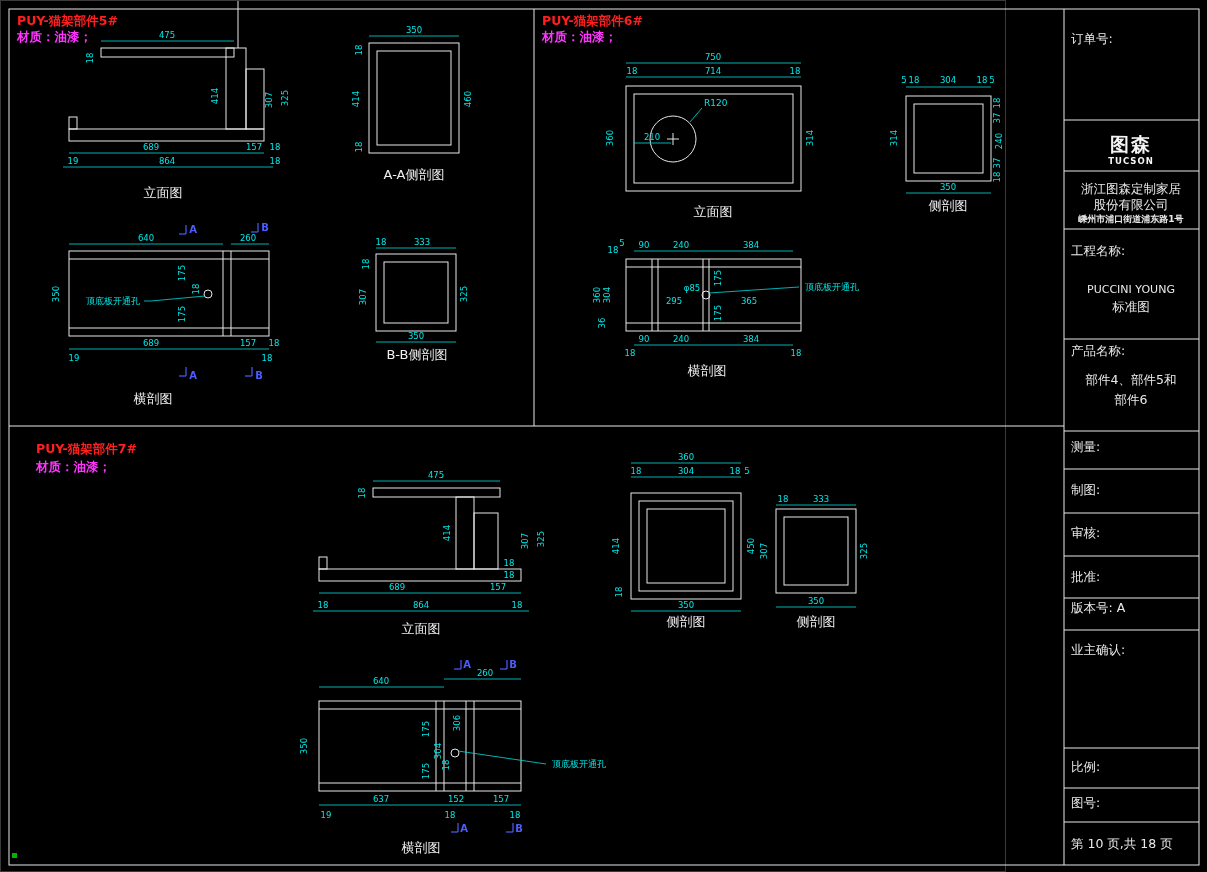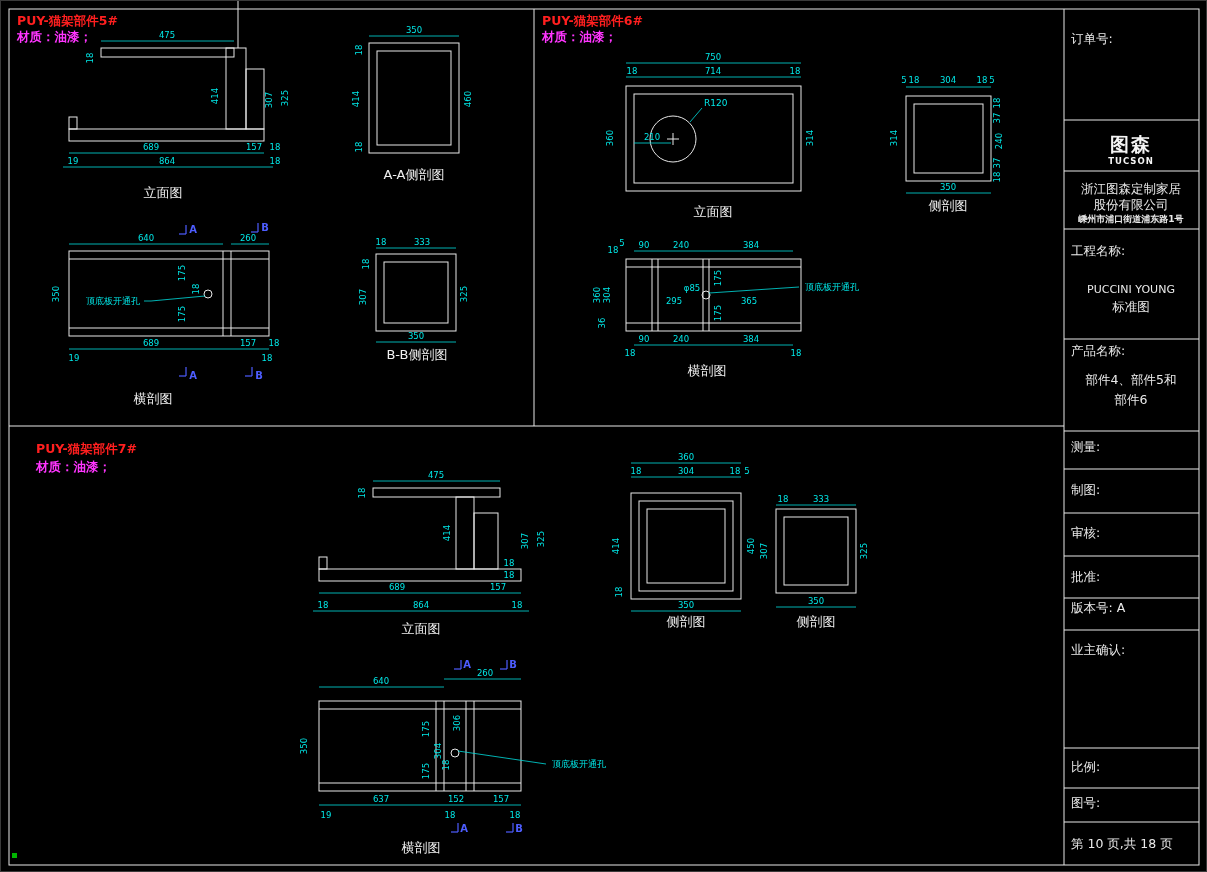--- a/index.html
+++ b/index.html
@@ -1,16 +1,16 @@
 <!DOCTYPE html>
 <html><head>
 <meta charset="utf-8">
 <style>
   html,body{margin:0;padding:0;background:#000;}
-  .sheet{position:relative;width:1207px;height:872px;background:#000;border:1px solid #3a3a3a;box-sizing:border-box;font-family:"DejaVu Sans",sans-serif;}
+  .sheet{position:relative;width:1006px;height:872px;background:#000;border:1px solid #3a3a3a;box-sizing:border-box;font-family:"DejaVu Sans",sans-serif;}
   svg{display:block;}
   svg text{font-family:"DejaVu Sans",sans-serif;}
   .ln{stroke:#e8e8e8;stroke-width:1;fill:none;}
   .dm{stroke:#00dede;stroke-width:0.8;fill:none;}
   .dt{fill:#00e8e8;font-size:8.5px;text-anchor:middle;}
   .dts{fill:#00e8e8;font-size:9px;text-anchor:start;}
   .lb{fill:#f0f0f0;font-size:13px;text-anchor:middle;}
   .ttl{fill:#ff1f1f;font-size:12.5px;font-weight:bold;}
   .mat{fill:#ff35ff;font-size:12.5px;font-weight:bold;}
   .mk{fill:#4d5dff;font-size:10px;font-weight:bold;text-anchor:middle;}

